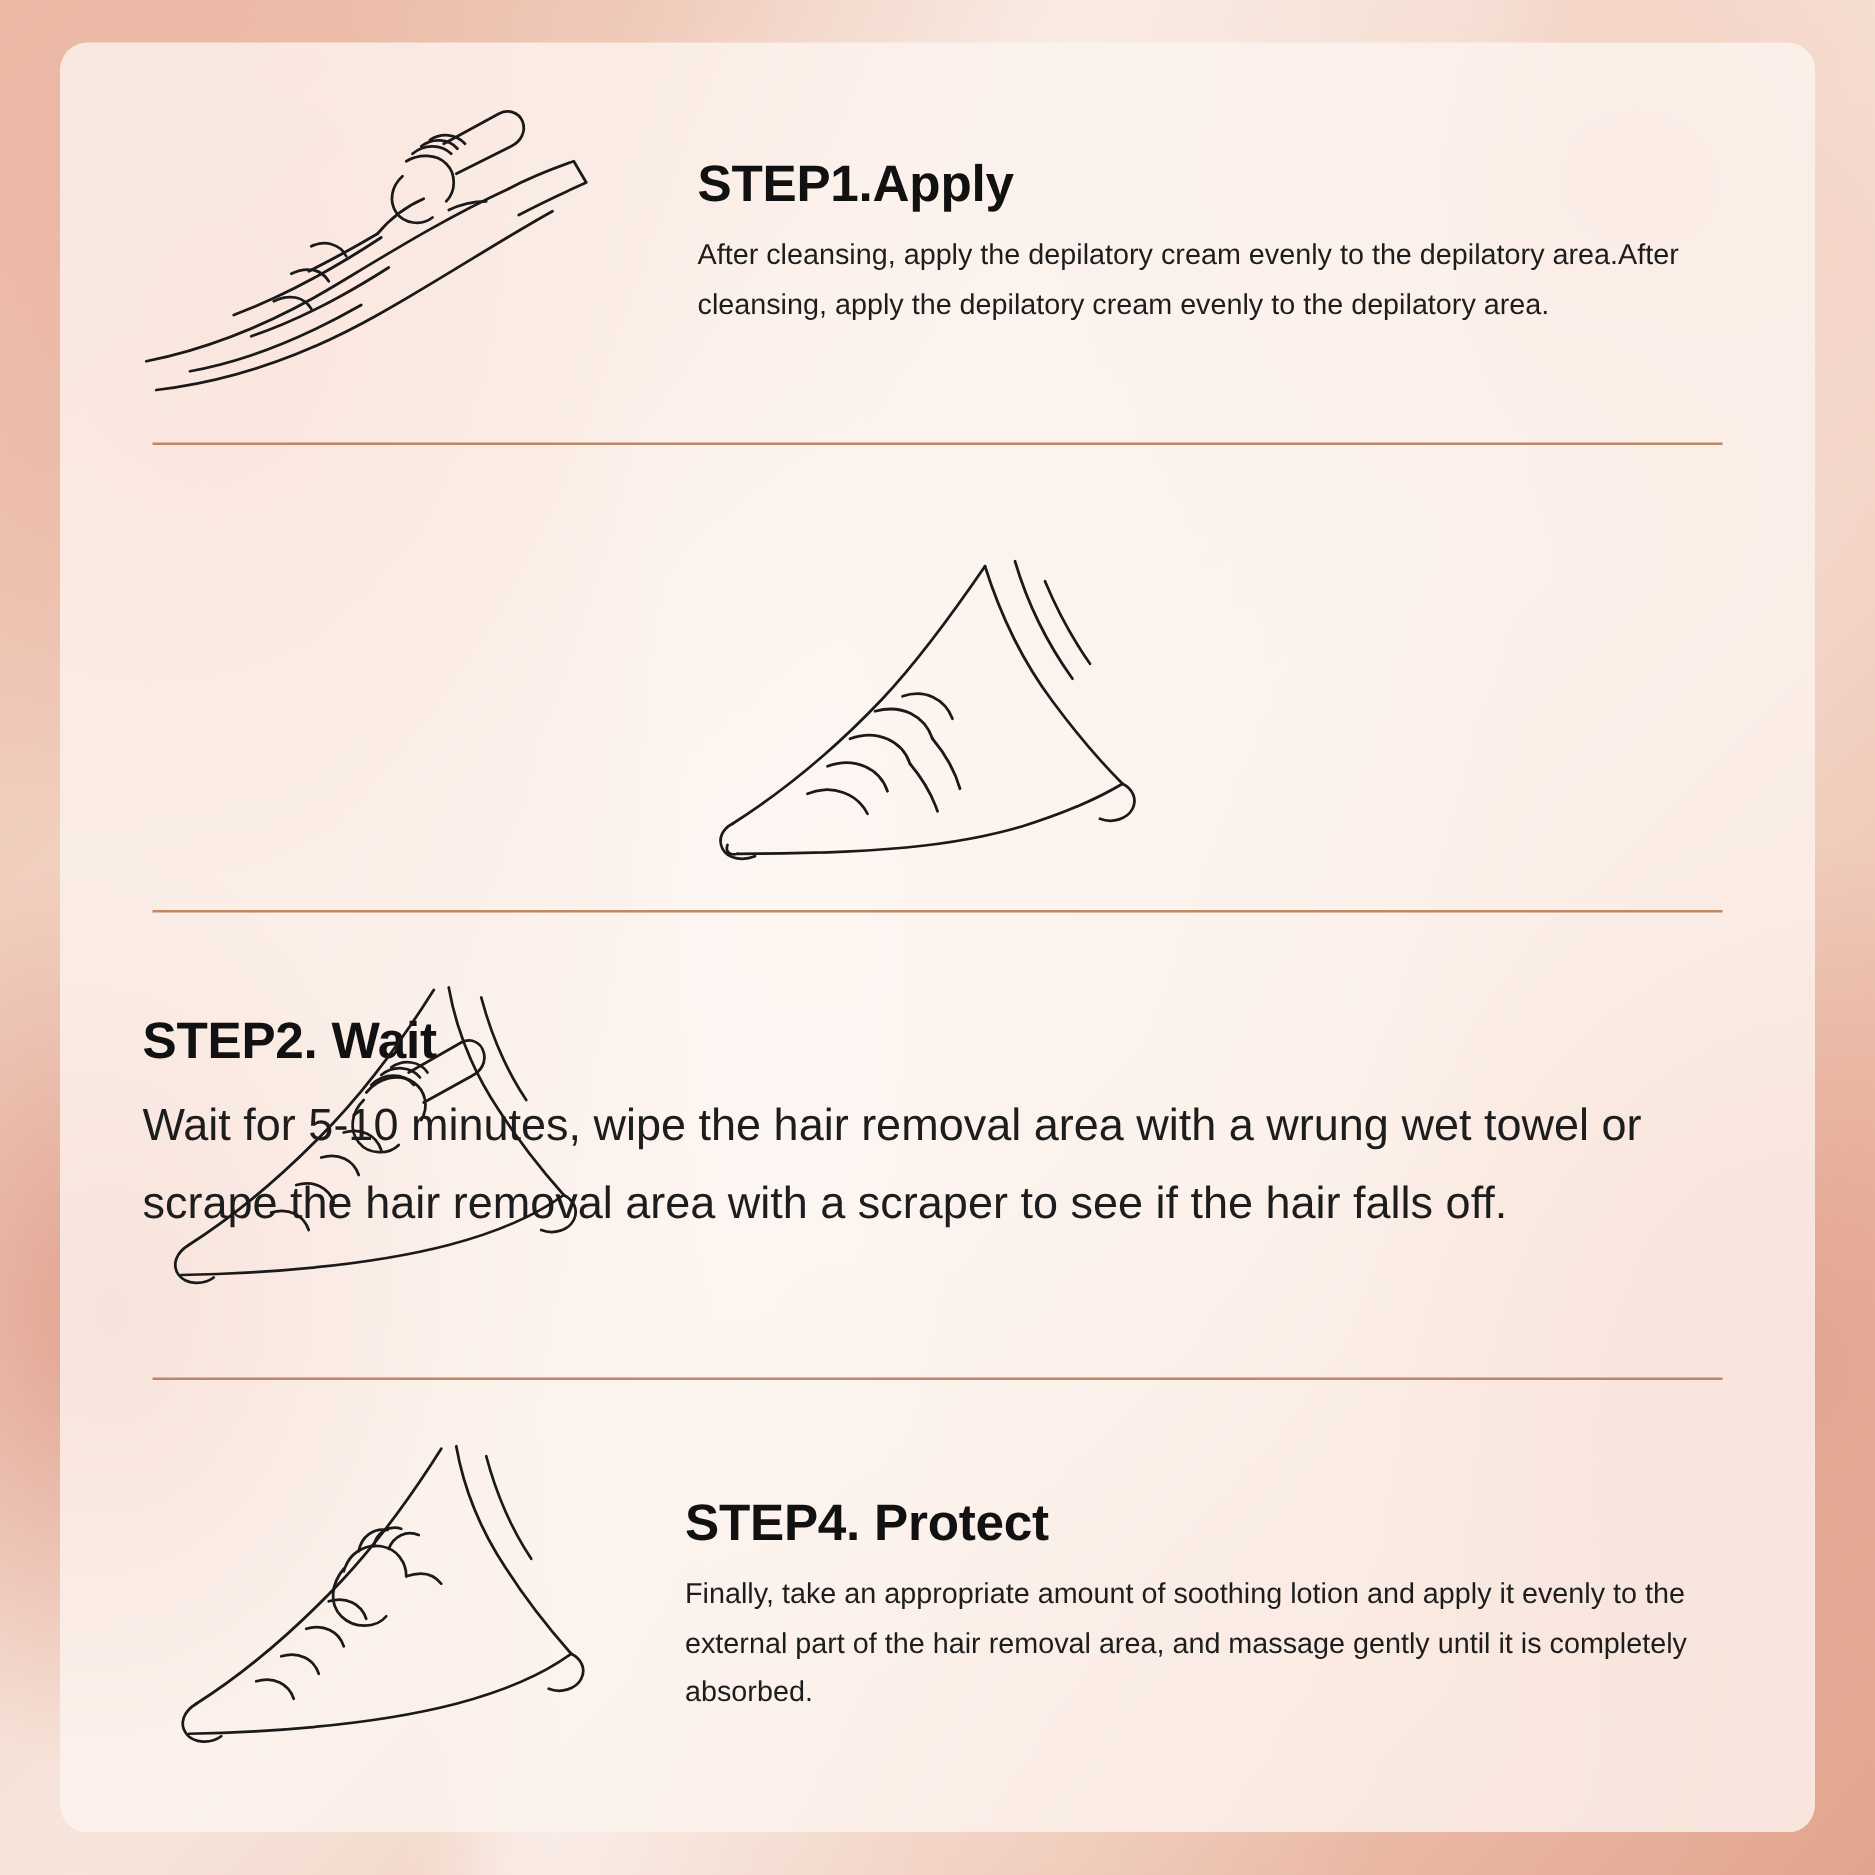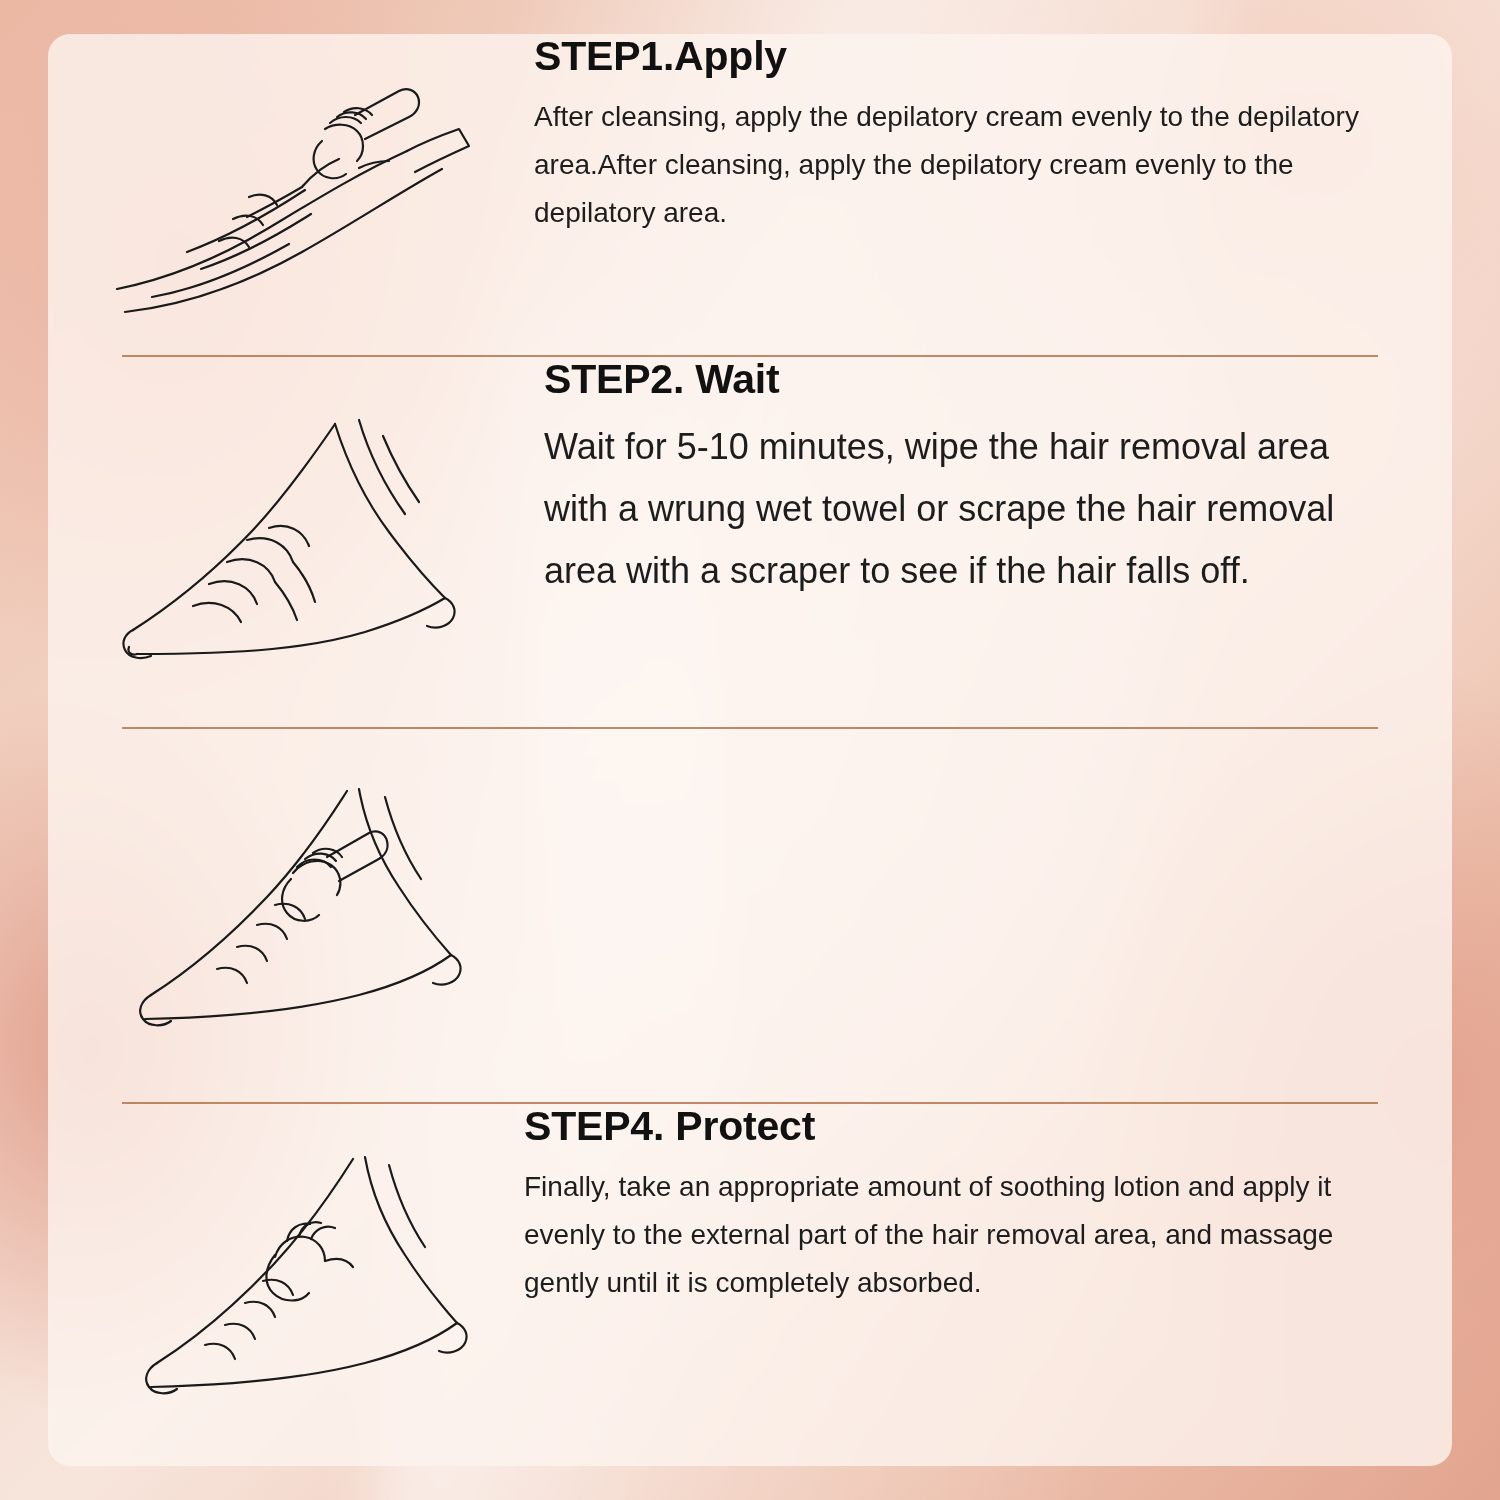--- a/index.html
+++ b/index.html
@@ -70,25 +70,27 @@
   }
 
   .steps {
     display: flex;
     flex-direction: column;
     height: 100%;
   }
 
   .step {
     display: flex;
+    align-items: center;
     box-sizing: border-box;
     padding: 0 6px;
+    gap: 24px;
   }
   .step-1 { height: 322px; }
-  .step-2 { height: 372px; }
+  .step-2 { height: 372px; flex-direction: column; }
   .step-3 { height: 374px; }
   .step-4 { height: 364px; }
 
   .divider {
     height: 0;
     border-top: 2px solid #b5764e;
     margin: 0 46px;
     opacity: 0.85;
   }
 
@@ -114,21 +116,21 @@
 
   .step-title {
     font-size: 41px;
     font-weight: bold;
     color: #111111;
     letter-spacing: -0.2px;
     margin: 0 0 14px 0;
     line-height: 1.1;
   }
   .step-body {
-    font-size: 28px;
+    font-size: 23px;
     line-height: 1.72;
     color: #1d1d1d;
     margin: 0;
     font-weight: 400;
   }
   .step-2 .step-body,
   .step-3 .step-body { font-size: 36px; }
 </style>
 </head>
 <body>

